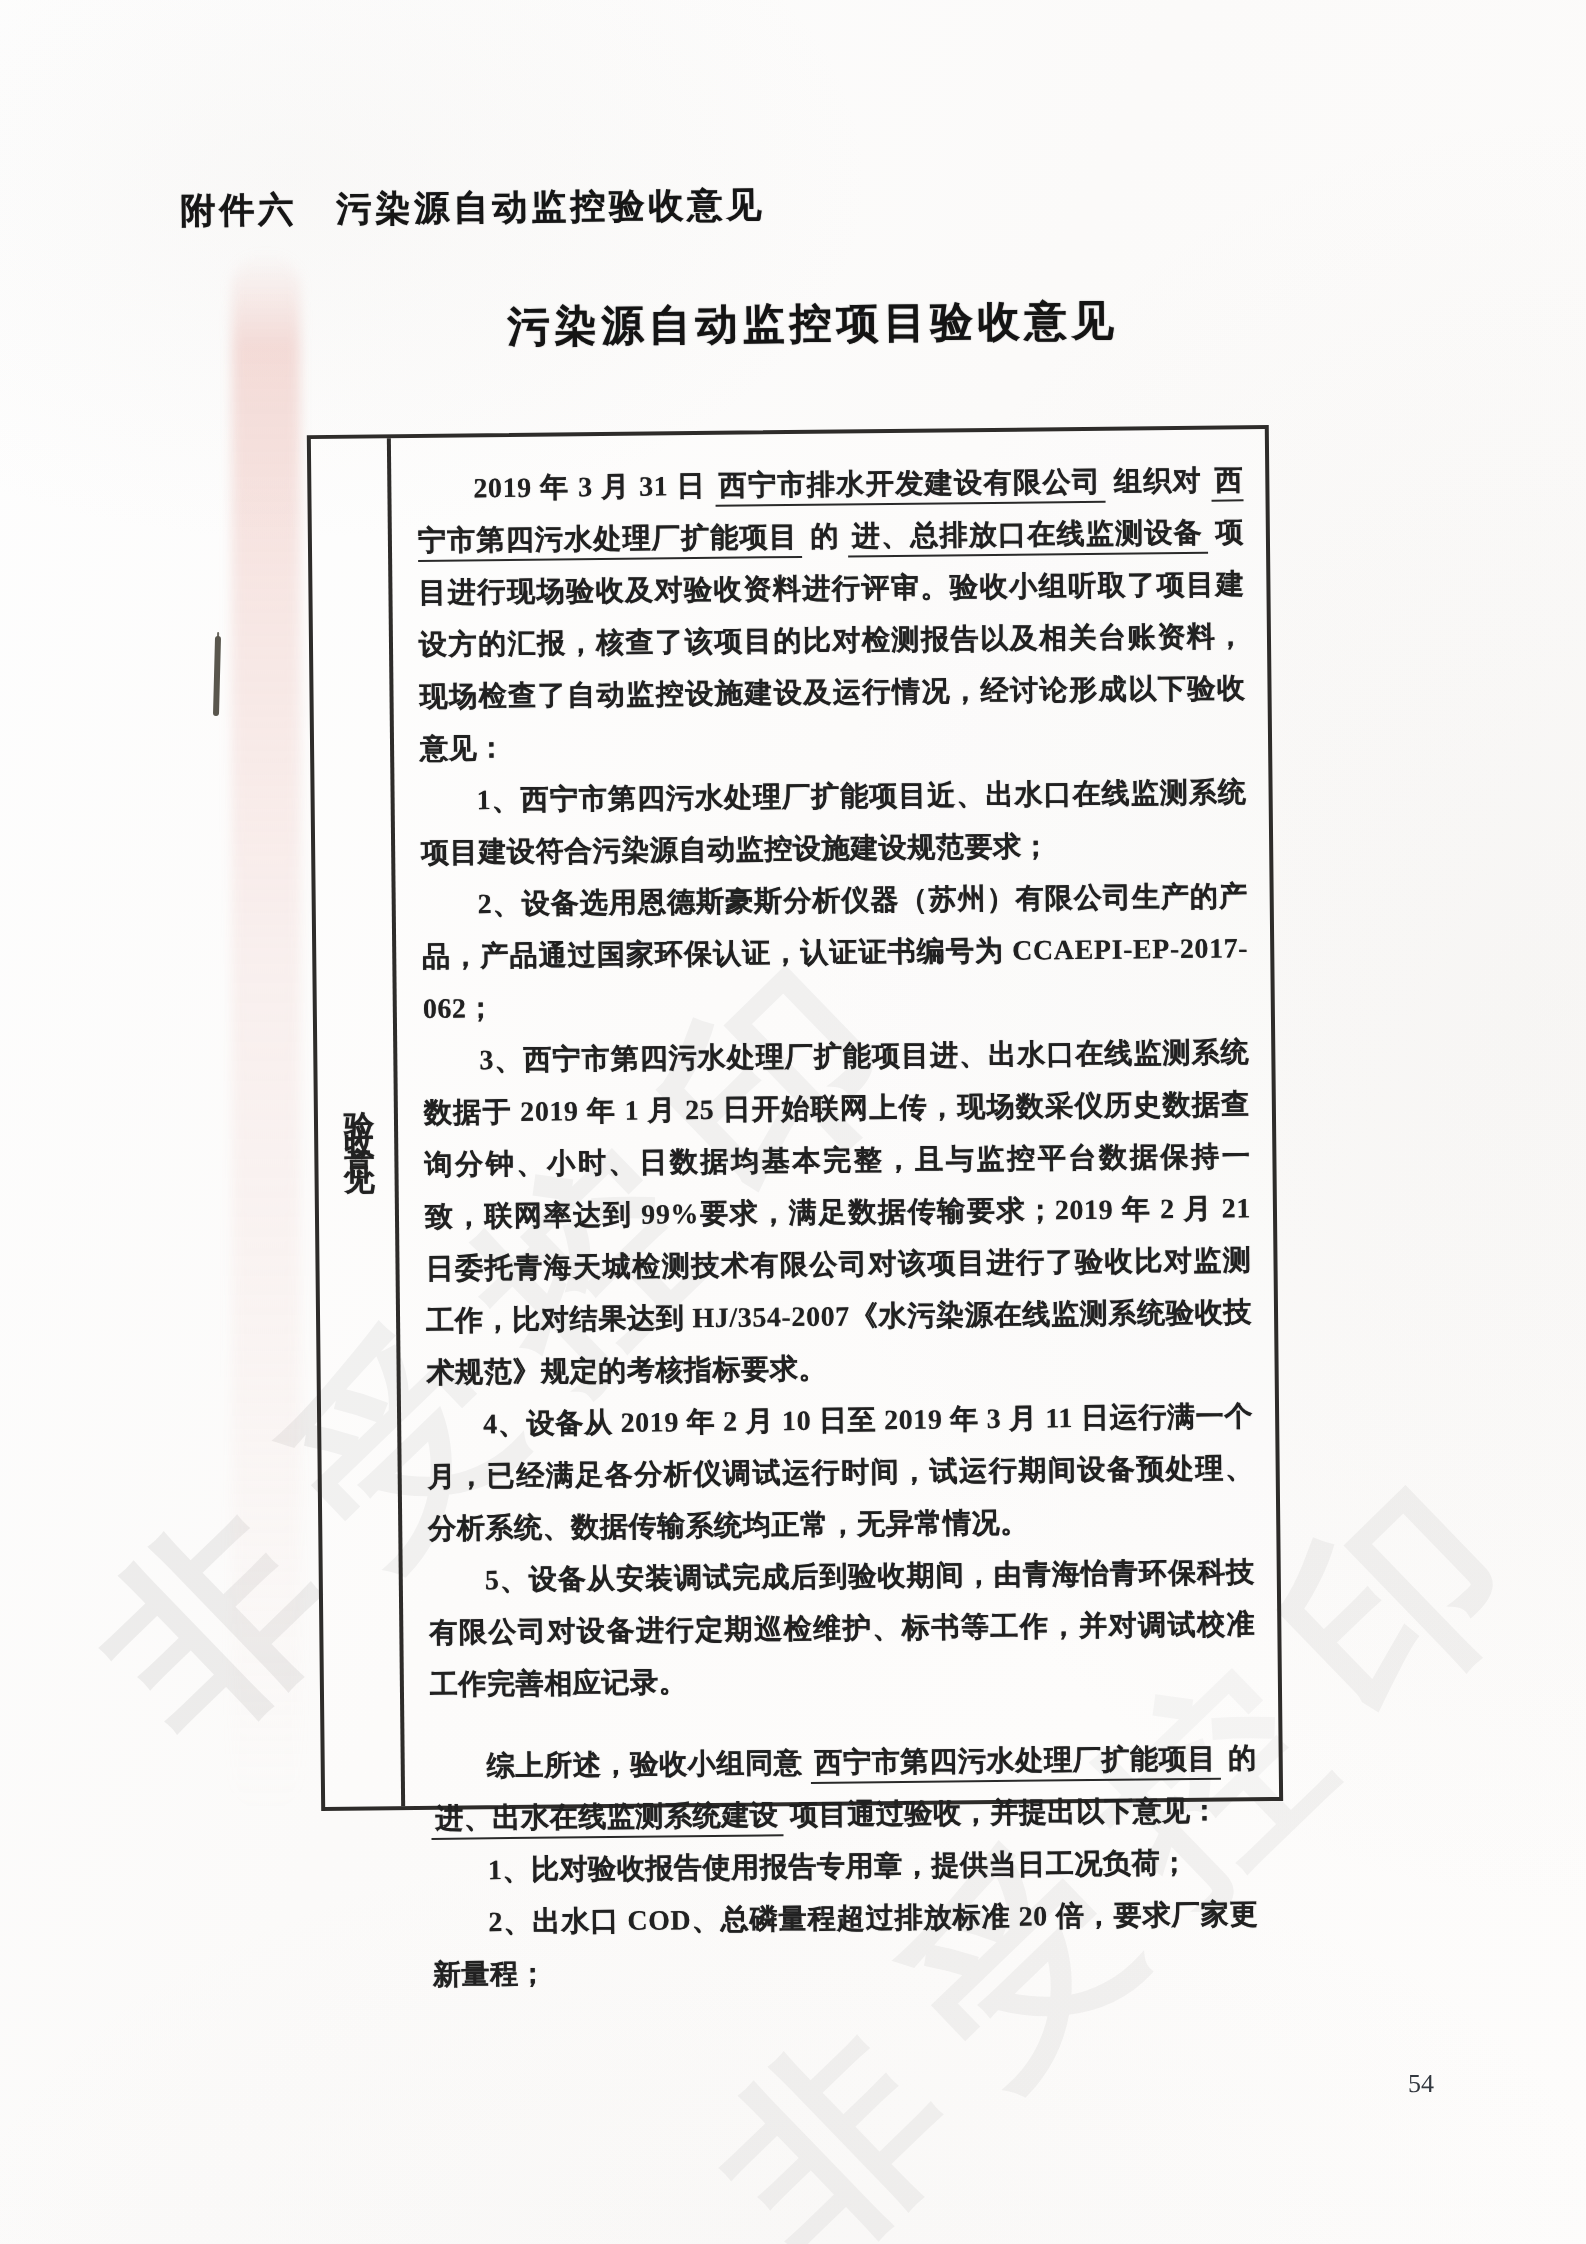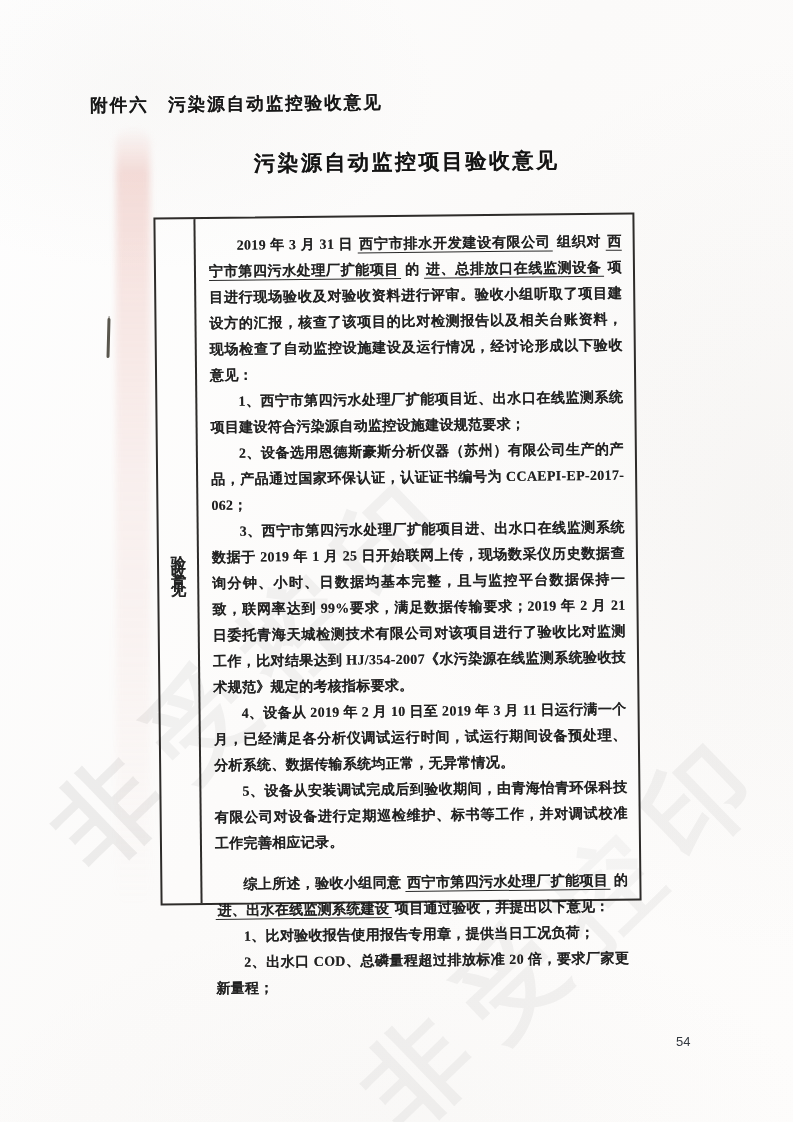--- a/index.html
+++ b/index.html
@@ -81,23 +81,23 @@
     filter:blur(3px);
     pointer-events:none;
   }
   .pen-mark{
     position:absolute;left:107px;top:318px;width:3px;height:40px;
     background:#59564d;border-radius:2px;transform:rotate(1.5deg);
     box-shadow:0 -3px 0 -1px #6b685f;
   }
 
   .page-number{
-    position:absolute;left:676px;top:1034px;
+    position:absolute;left:704px;top:1034px;
     font-size:13px;color:#33383f;
-    font-family:Liberation Sans, sans-serif;
+    font-family:Liberation Serif, serif;
     text-align:center;
   }
 </style>
 </head>
 <body>
 
 <div class="sheet">
 
   <div class="watermark wm-1">非受控印</div>
   <div class="watermark wm-2">非受控印</div>

